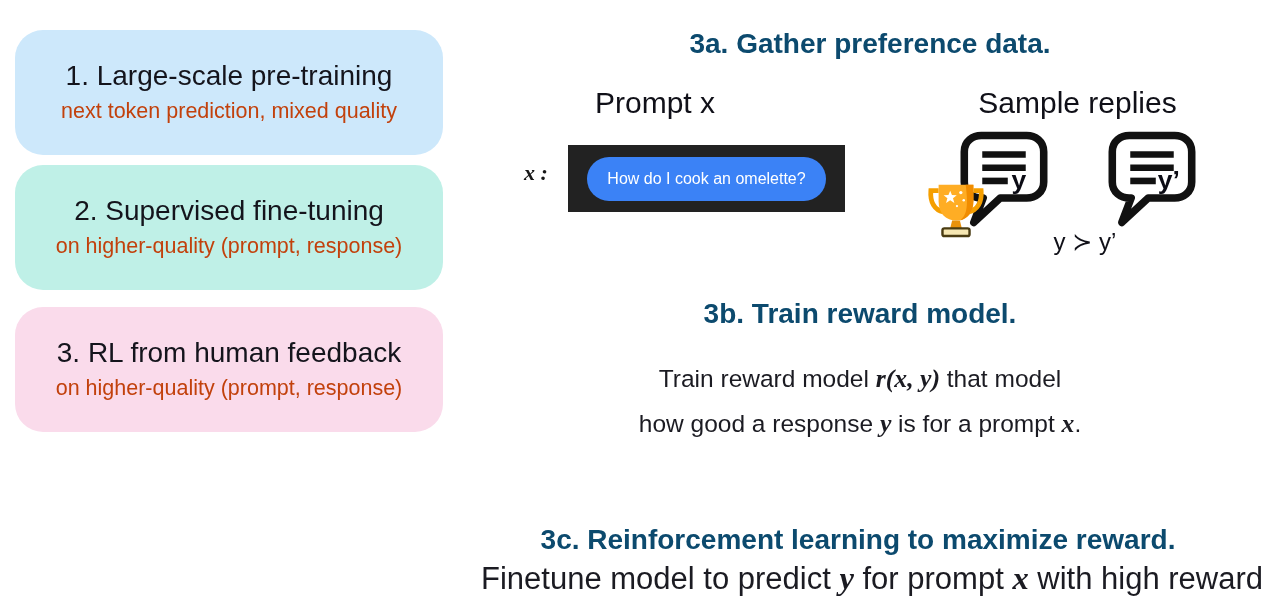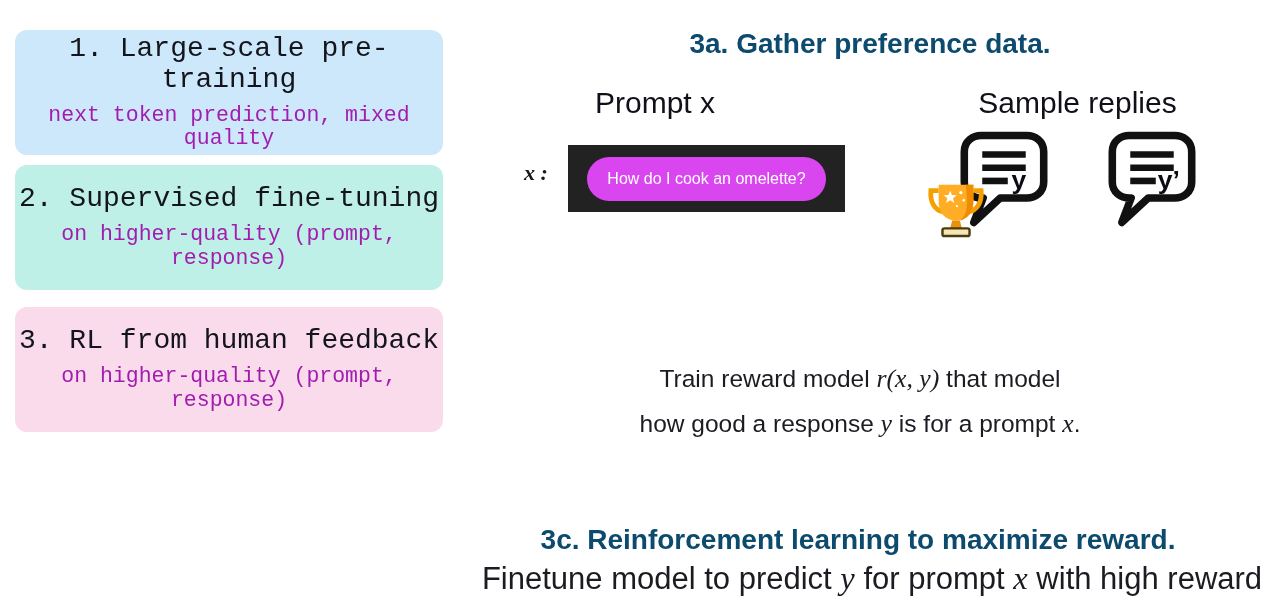--- a/index.html
+++ b/index.html
@@ -2,48 +2,48 @@
 <html><head>
 <meta charset="utf-8">
 <style>
   html,body{margin:0;padding:0;background:#ffffff;}
   .canvas{
     position:relative;width:1266px;height:611px;background:#ffffff;
     font-family:"Liberation Sans",sans-serif;color:#171717;overflow:hidden;
   }
   
   .step-box{
-    position:absolute;left:15px;width:428px;height:125px;border-radius:12px;
+    position:absolute;left:15px;width:428px;height:125px;border-radius:28px;
     display:flex;flex-direction:column;justify-content:center;align-items:center;
-    gap:8px;text-align:center;font-family:Liberation Mono, monospace;
+    gap:8px;text-align:center;
   }
   .step-box.blue{top:30px;background:#cde8fb;}
   .step-box.mint{top:165px;background:#bff0e7;}
   .step-box.pink{top:307px;background:#fadbeb;}
   .step-title{font-size:28px;line-height:1.1;color:#14141c;}
-  .step-subtitle{font-size:21.5px;line-height:1.1;color:#a21caf;}
+  .step-subtitle{font-size:21.5px;line-height:1.1;color:#c2410c;}
 
   
   .sec-heading{position:absolute;font-weight:bold;font-size:28px;color:#0c4a6e;text-align:center;white-space:nowrap;}
   #h3a{left:560px;top:28px;width:620px;}
   #h3b{left:560px;top:298px;width:600px;}
   #h3c{left:450px;top:488px;width:816px;margin-top:36px;}
   .col-label{position:absolute;font-size:30px;color:#101018;text-align:center;white-space:nowrap;}
   #prompt-label{left:555px;top:86px;width:200px;}
   #replies-label{left:955px;top:86px;width:245px;}
 
   
-  .math{font-family:"Liberation Serif","DejaVu Serif",serif;font-style:italic;}
+  .math{font-family:"Liberation Serif","DejaVu Serif",serif;font-style:italic;font-weight:bold;}
   #x-prefix{position:absolute;left:524px;top:160px;font-size:22px;font-weight:bold;white-space:nowrap;}
   .prompt-box{
     position:absolute;left:568px;top:145px;width:277px;height:67px;background:#222222;
     display:flex;align-items:center;justify-content:center;
   }
   .prompt-pill{
-    background:#d946ef;color:#ffffff;font-size:16px;border-radius:24px;
+    background:#3b82f6;color:#ffffff;font-size:16px;border-radius:24px;
     padding:13px 20px;white-space:nowrap;
   }
 
   
   .bubble{position:absolute;width:96px;height:104px;}
   #bubble-y{left:956px;top:128px;}
   #bubble-yprime{left:1104px;top:128px;}
   .trophy{position:absolute;left:927px;top:180px;width:58px;height:58px;z-index:5;}
   #preference{position:absolute;left:1010px;top:228px;width:150px;font-size:24px;
     text-align:center;color:#101018;white-space:nowrap;}
@@ -104,21 +104,23 @@
   </svg>
 
   <svg class="bubble" id="bubble-yprime" viewBox="0 0 100 110">
     <path d="M26 8 H74 C83 8 92 14 92 25 V57 C92 68 83 74 74 74 H46 L18 100 L28 74 H26 C17 74 8 68 8 57 V25 C8 14 17 8 26 8 Z" fill="#ffffff" stroke="#111111" stroke-width="8" stroke-linejoin="round"></path>
     <line x1="27" y1="28" x2="73" y2="28" stroke="#111111" stroke-width="7"></line>
     <line x1="27" y1="42" x2="73" y2="42" stroke="#111111" stroke-width="7"></line>
     <line x1="27" y1="56" x2="54" y2="56" stroke="#111111" stroke-width="7"></line>
     <text x="56" y="65" font-size="28" font-weight="bold" fill="#0b0b14">y’</text>
   </svg>
 
+  <div id="preference">y ≻ y’</div>
 
+  <div class="sec-heading" id="h3b">3b. Train reward model.</div>
   <div class="body-text" id="b3b">
     <span>Train reward model </span><span class="math">r(x, y)</span><span> that model</span><br>
     <span>how good a response </span><span class="math">y</span><span> is for a prompt </span><span class="math">x</span><span>.</span>
   </div>
 
   <div class="sec-heading" id="h3c">3c. Reinforcement learning to maximize reward.</div>
   <div class="body-text" id="b3c">
     <span>Finetune model to predict </span><span class="math">y</span><span> for prompt </span><span class="math">x</span><span> with high reward</span>
   </div>
 

